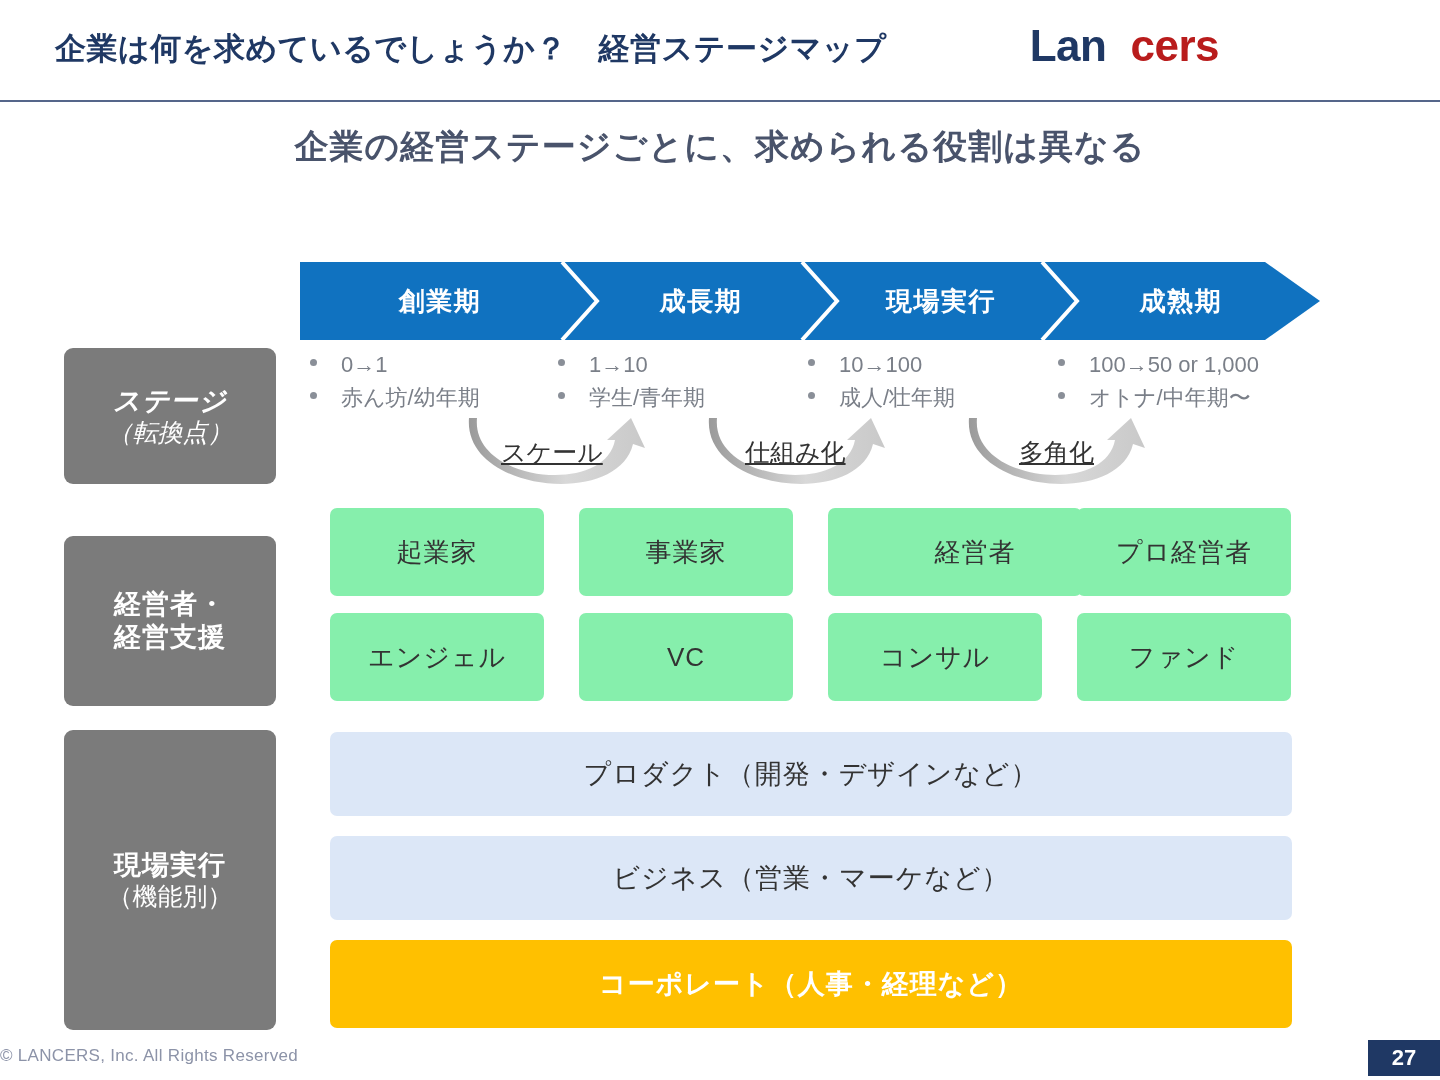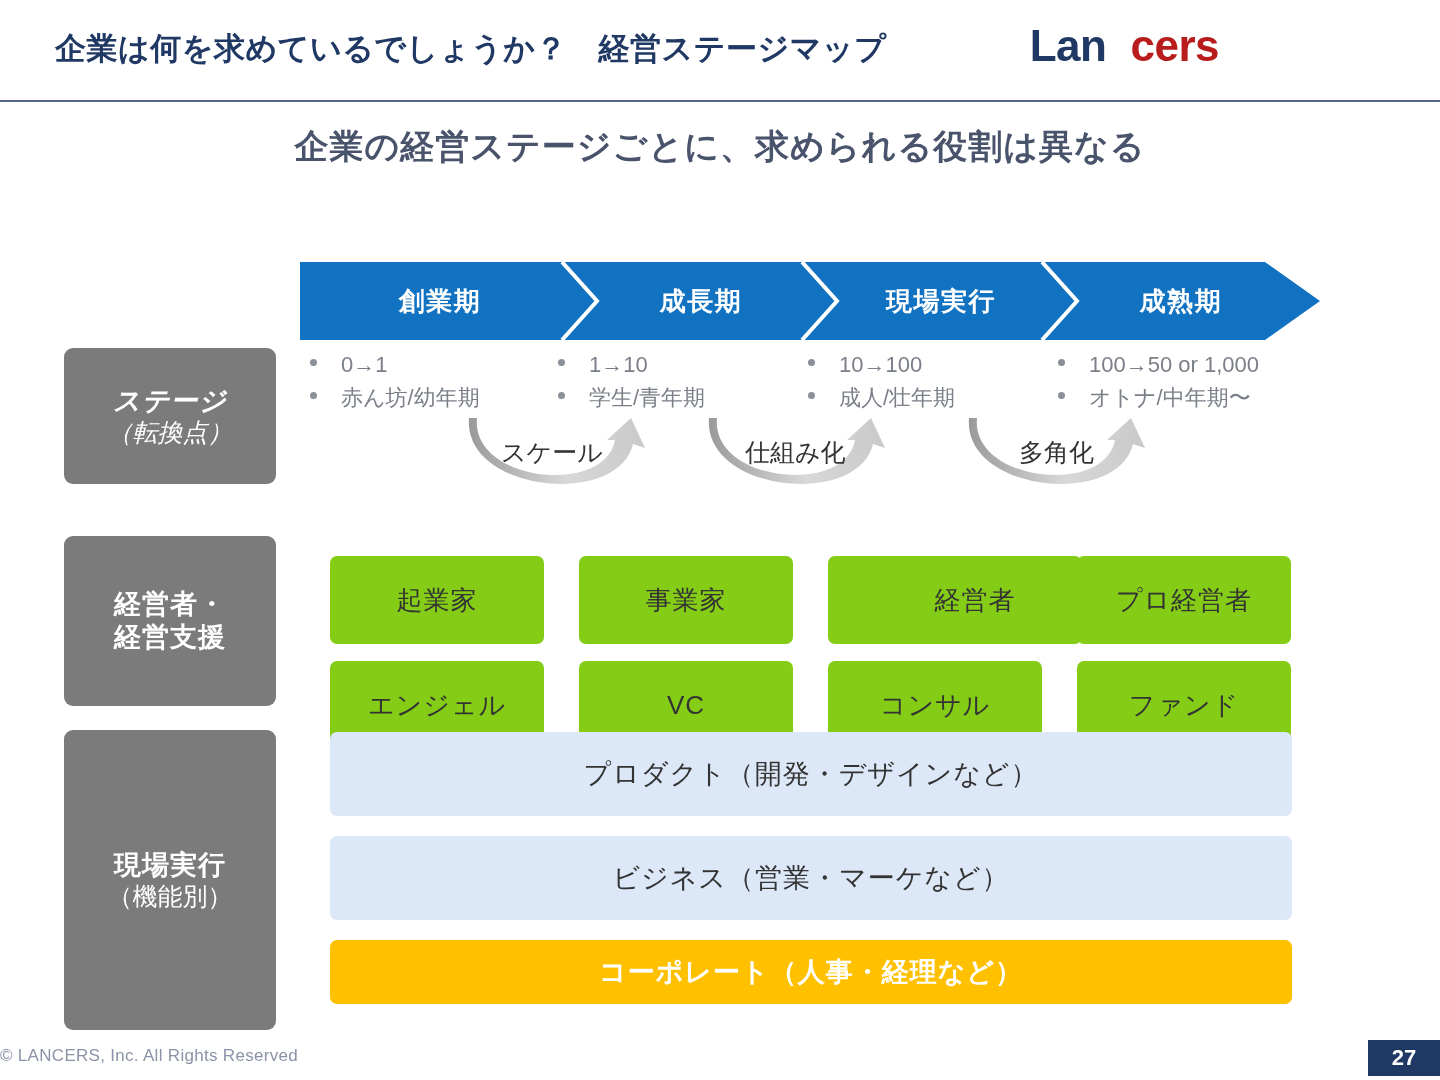--- a/index.html
+++ b/index.html
@@ -112,20 +112,21 @@
     position: absolute;
     left: 455px; top: 410px;
     width: 720px; height: 90px;
   }
   .arrow-label {
     position: absolute;
     top: 26px;
     font-size: 25px;
     color: #333333;
     white-space: nowrap;
+    text-decoration: underline;
   }
 
   
   .cat-box {
     position: absolute;
     left: 64px;
     width: 212px;
     background: #7b7b7b;
     border-radius: 9px;
     color: #ffffff;
@@ -146,29 +147,28 @@
     font-weight: normal;
     line-height: 1.2;
   }
   #cat-stage   { top: 348px; height: 136px; font-style: italic; }
   #cat-mgmt    { top: 536px; height: 170px; }
   #cat-exec    { top: 730px; height: 300px; }
 
   
   .role-cell {
     position: absolute;
-    background: #84cc16;
+    background: #86efac;
     border-radius: 7px;
     display: flex;
     align-items: center;
     justify-content: center;
     font-size: 26px;
     color: #333333;
     letter-spacing: 1px;
-    margin-top: 48px;
   }
   
   .func-bar {
     position: absolute;
     left: 330px;
     width: 962px;
     border-radius: 7px;
     display: flex;
     align-items: center;
     justify-content: center;
@@ -319,16 +319,16 @@
 <div class="role-cell" style="left:828px; top:508px; width:214px; height:88px;padding-left:40px;">経営者</div>
 <div class="role-cell" style="left:1077px;top:508px; width:214px; height:88px;">プロ経営者</div>
 
 <div class="role-cell" style="left:330px; top:613px; width:214px; height:88px;">エンジェル</div>
 <div class="role-cell" style="left:579px; top:613px; width:214px; height:88px;">VC</div>
 <div class="role-cell" style="left:828px; top:613px; width:214px; height:88px;">コンサル</div>
 <div class="role-cell" style="left:1077px;top:613px; width:214px; height:88px;">ファンド</div>
 
 <div class="func-bar blue" style="top:732px; height:84px;">プロダクト（開発・デザインなど）</div>
 <div class="func-bar blue" style="top:836px; height:84px;">ビジネス（営業・マーケなど）</div>
-<div class="func-bar orange" style="top:940px; height:64px;">コーポレート（人事・経理など）</div>
+<div class="func-bar orange" style="top:940px; height:88px;">コーポレート（人事・経理など）</div>
 
 <div id="footer-copy">© LANCERS, Inc. All Rights Reserved</div>
 <div id="page-number">27</div>
 
 </body></html>

